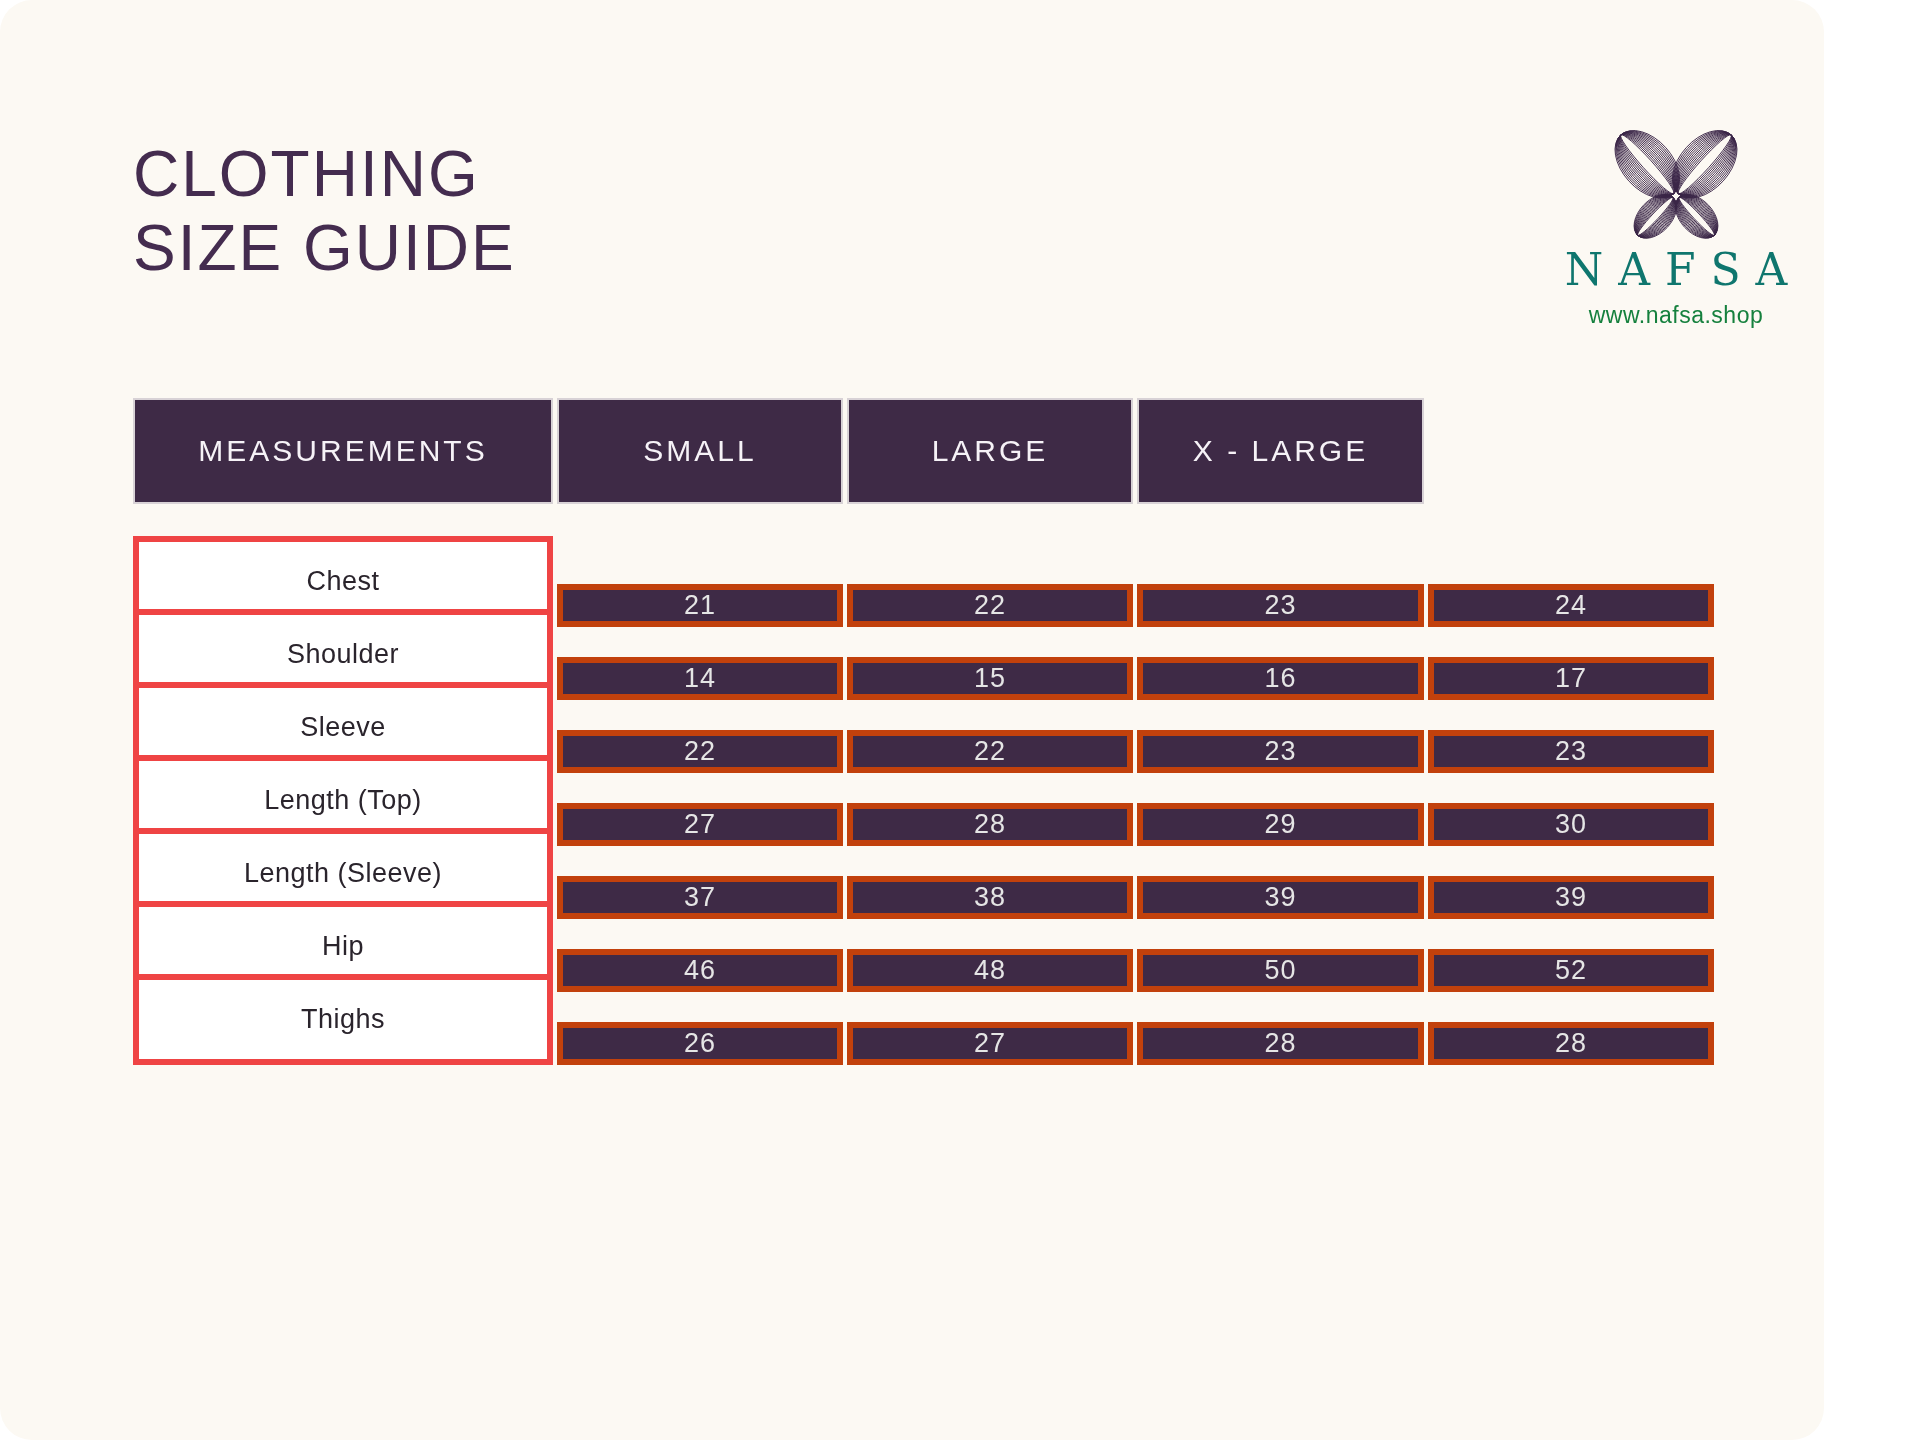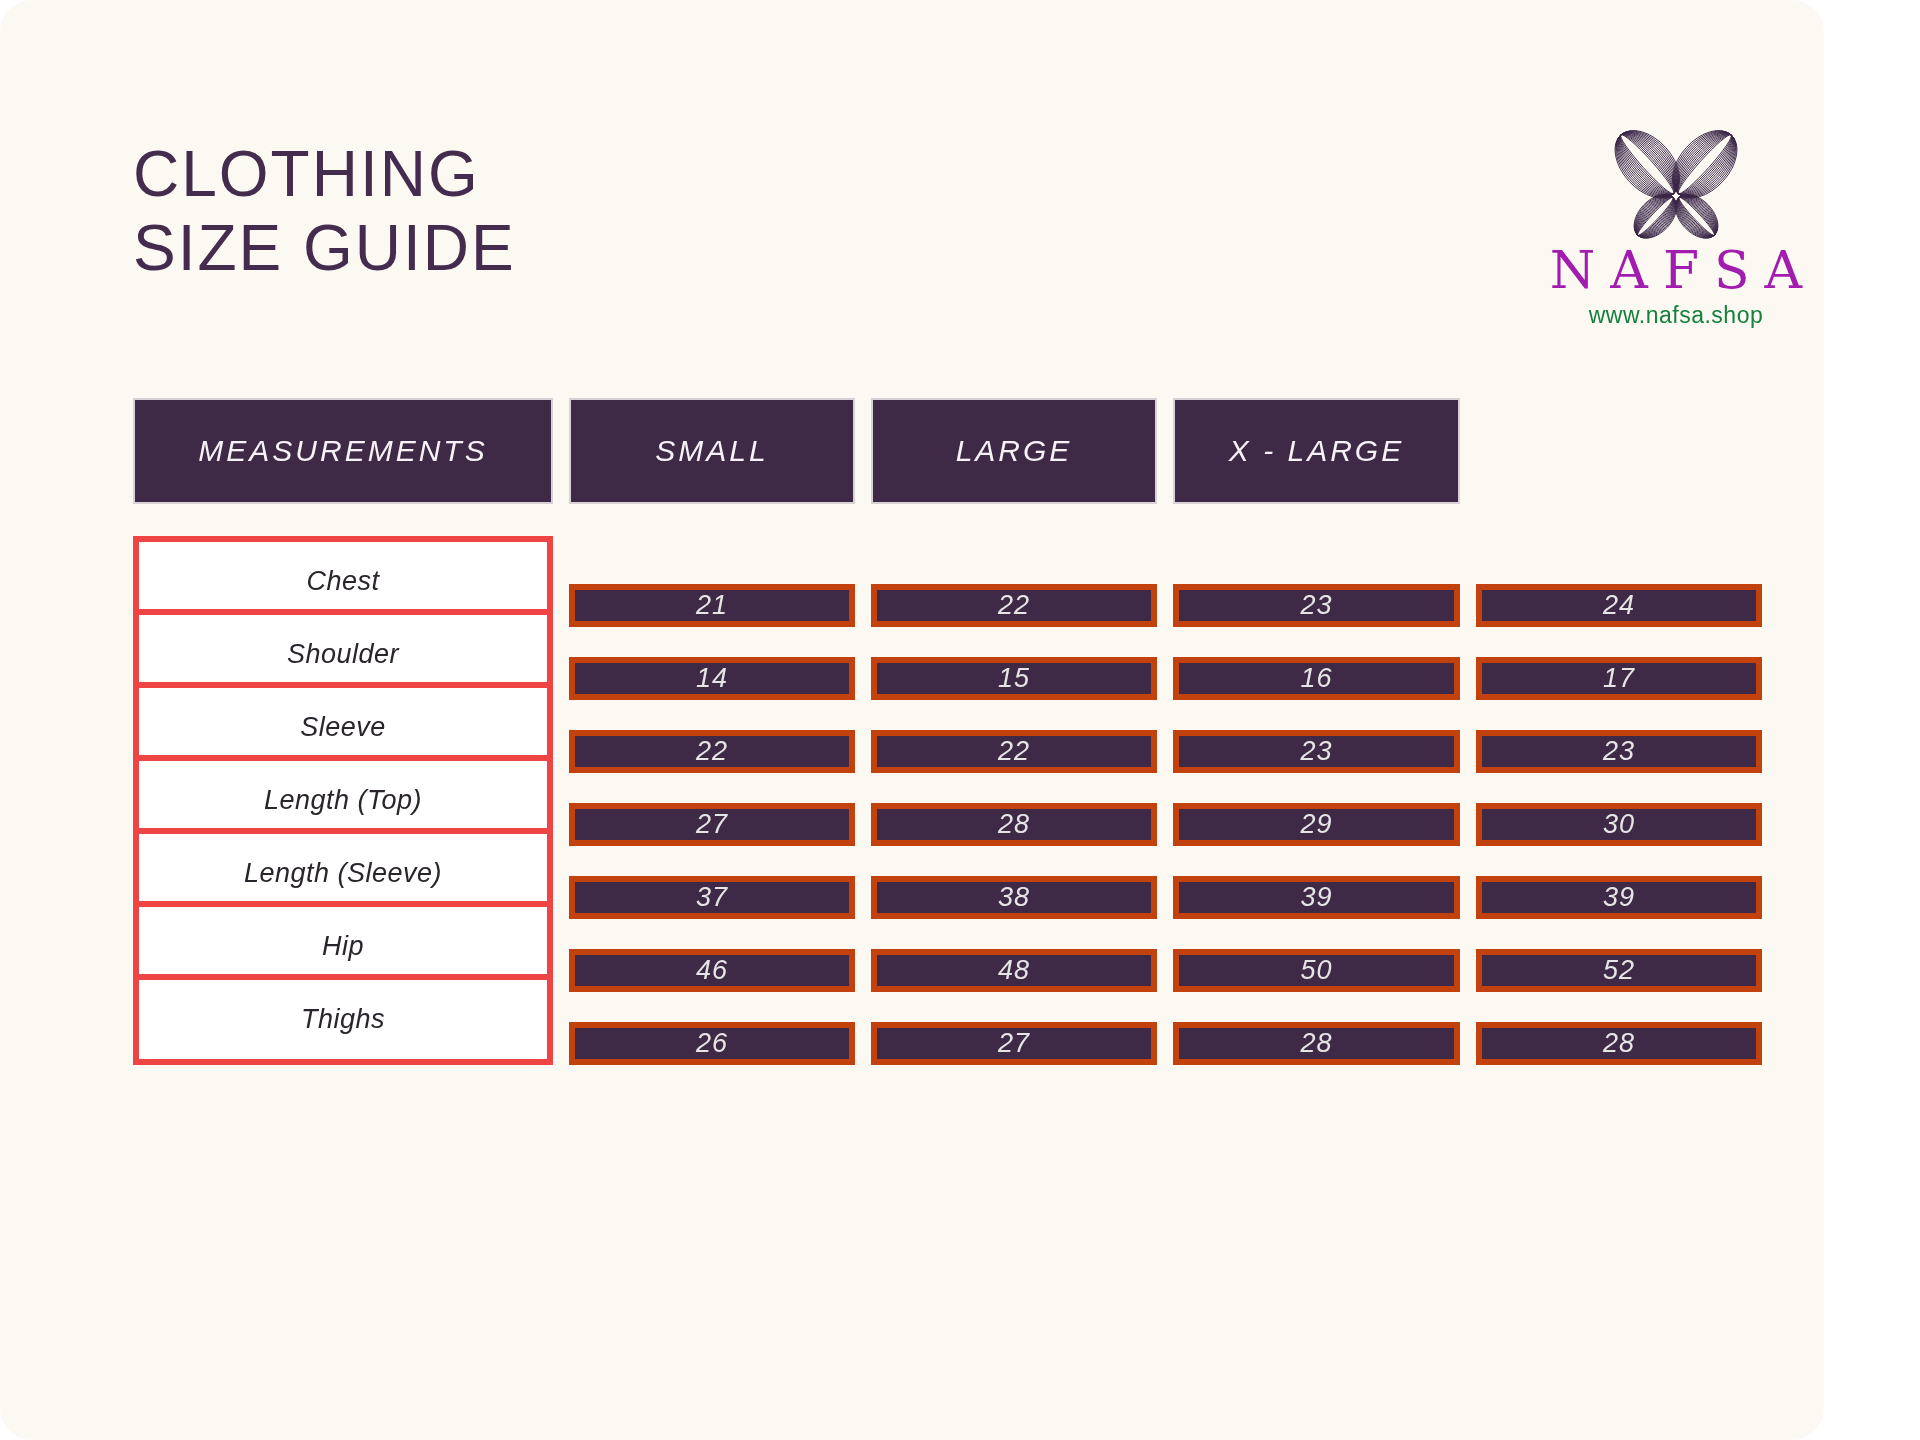--- a/index.html
+++ b/index.html
@@ -23,43 +23,42 @@
   .title div{white-space:nowrap;}
 
   
   .logo-block{
     position:absolute;left:1566px;top:122px;width:220px;
     display:flex;flex-direction:column;align-items:center;
   }
   .logo-svg{width:152px;height:122px;display:block;}
   .brand-name{
     font-family:"DejaVu Serif",serif;
-    font-size:52px;line-height:48px;
+    font-size:44px;line-height:48px;
     letter-spacing:15px;
     margin-top:2px;
     margin-left:15px; 
-    color:#a21caf;
+    color:#0f766e;
     font-weight:400;
   }
   .brand-url{
     font-size:23px;line-height:26px;
     color:#15803d;
     margin-top:8px;
     letter-spacing:0.5px;
   }
 
   
   .size-table{
     position:absolute;left:133px;top:398px;width:1630px;
   }
   .grid-row{
     display:grid;
     grid-template-columns:420px 286px 286px 287px 286px;
-    column-gap:16px;
-    font-style:italic;
+    column-gap:4px;
   }
   .header-row{height:106px;}
   .header-cell{
     background:#3e2a46;
     border:2px solid #d8d2d6;
     color:#f6f2f7;
     font-size:30px;letter-spacing:3px;
     display:flex;align-items:center;justify-content:center;
     box-sizing:border-box;
   }

